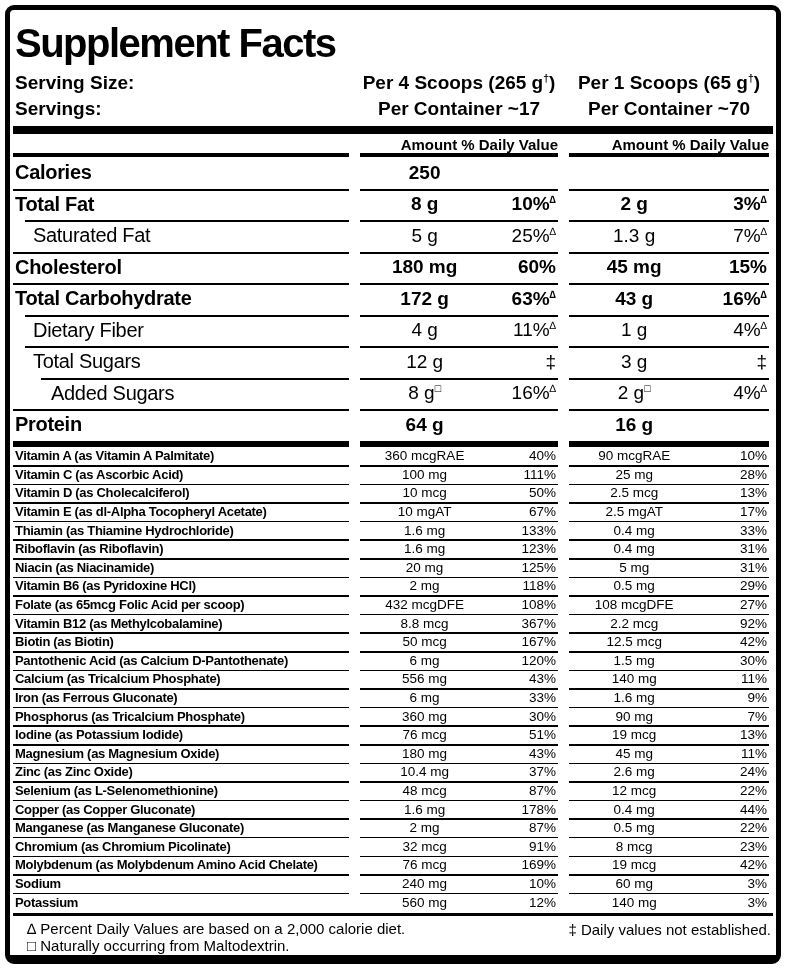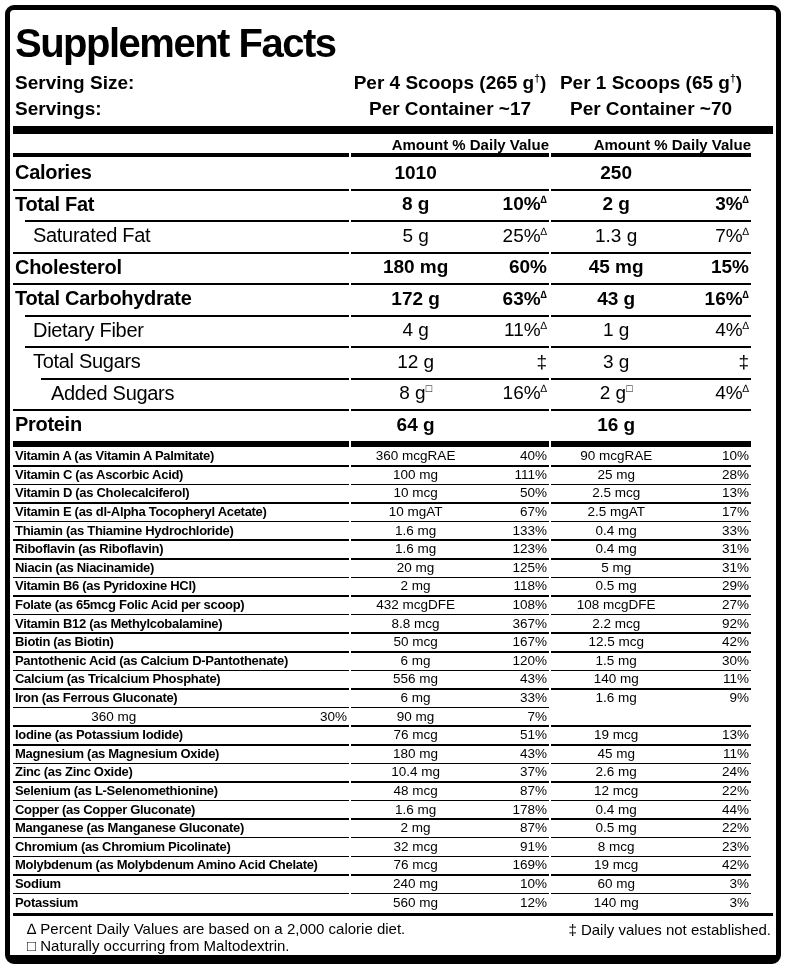--- a/index.html
+++ b/index.html
@@ -2,21 +2,21 @@
 <html><head>
 <meta charset="utf-8">
 <style>
   html,body{margin:0;padding:0;background:#ffffff;}
   body{width:786px;height:974px;position:relative;
        font-family:"Liberation Sans","DejaVu Sans",sans-serif;color:#000;}
   .label-box{position:absolute;left:5px;top:5px;width:776px;height:959px;
        box-sizing:border-box;border:5px solid #000;border-bottom-width:9px;
        border-radius:9px;padding:0 3px;background:#fff;overflow:hidden;}
   
-  .grid{display:grid;grid-template-columns:336px 198px 200px;column-gap:2px;}
+  .grid{display:grid;grid-template-columns:336px 198px 200px;column-gap:11px;}
   
   .title{font-size:40px;font-weight:700;letter-spacing:-1.5px;line-height:54px;
        margin:6px 0 0 2px;white-space:nowrap;}
   
   .serving-row{height:26px;align-items:center;font-size:19px;font-weight:700;}
   .s-label{padding-left:2px;}
   .s-val{text-align:center;white-space:nowrap;}
   sup,.sup{font-size:55%;vertical-align:super;line-height:0;}
   
   .bar{background:#000;}
@@ -88,24 +88,20 @@
       <i class="seg"></i>
       <i class="seg"></i>
   </div>
 
   <div id="macro-rows" class="macro">
       <div class="grid trow">
         <div class="cell lcell b">
           <span style="padding-left: 2px;">Calories</span>
         </div>
         <div class="cell gcell">
-          <span class="amt b"><span>1010</span></span>
-          <span class="dv b"><span></span></span>
-        </div>
-        <div class="cell gcell">
           <span class="amt b"><span>250</span></span>
           <span class="dv b"><span></span></span>
         </div>
       </div>
       <div class="grid trow">
         <div class="cell lcell b">
           <i class="rline" style="left: 0px;"></i>
           <span style="padding-left: 2px;">Total Fat</span>
         </div>
         <div class="cell gcell">
@@ -455,20 +451,24 @@
           <span class="amt"><span>6 mg</span></span>
           <span class="dv"><span>33%</span></span>
         </div>
         <div class="cell gcell">
           <i class="rline" style="left: 0px;"></i>
           <span class="amt"><span>1.6 mg</span></span>
           <span class="dv"><span>9%</span></span>
         </div>
       </div>
       <div class="grid trow">
+        <div class="cell lcell">
+          <i class="rline" style="left: 0px;"></i>
+          <span style="padding-left: 2px;">Phosphorus (as Tricalcium Phosphate)</span>
+        </div>
         <div class="cell gcell">
           <i class="rline" style="left: 0px;"></i>
           <span class="amt"><span>360 mg</span></span>
           <span class="dv"><span>30%</span></span>
         </div>
         <div class="cell gcell">
           <i class="rline" style="left: 0px;"></i>
           <span class="amt"><span>90 mg</span></span>
           <span class="dv"><span>7%</span></span>
         </div>

